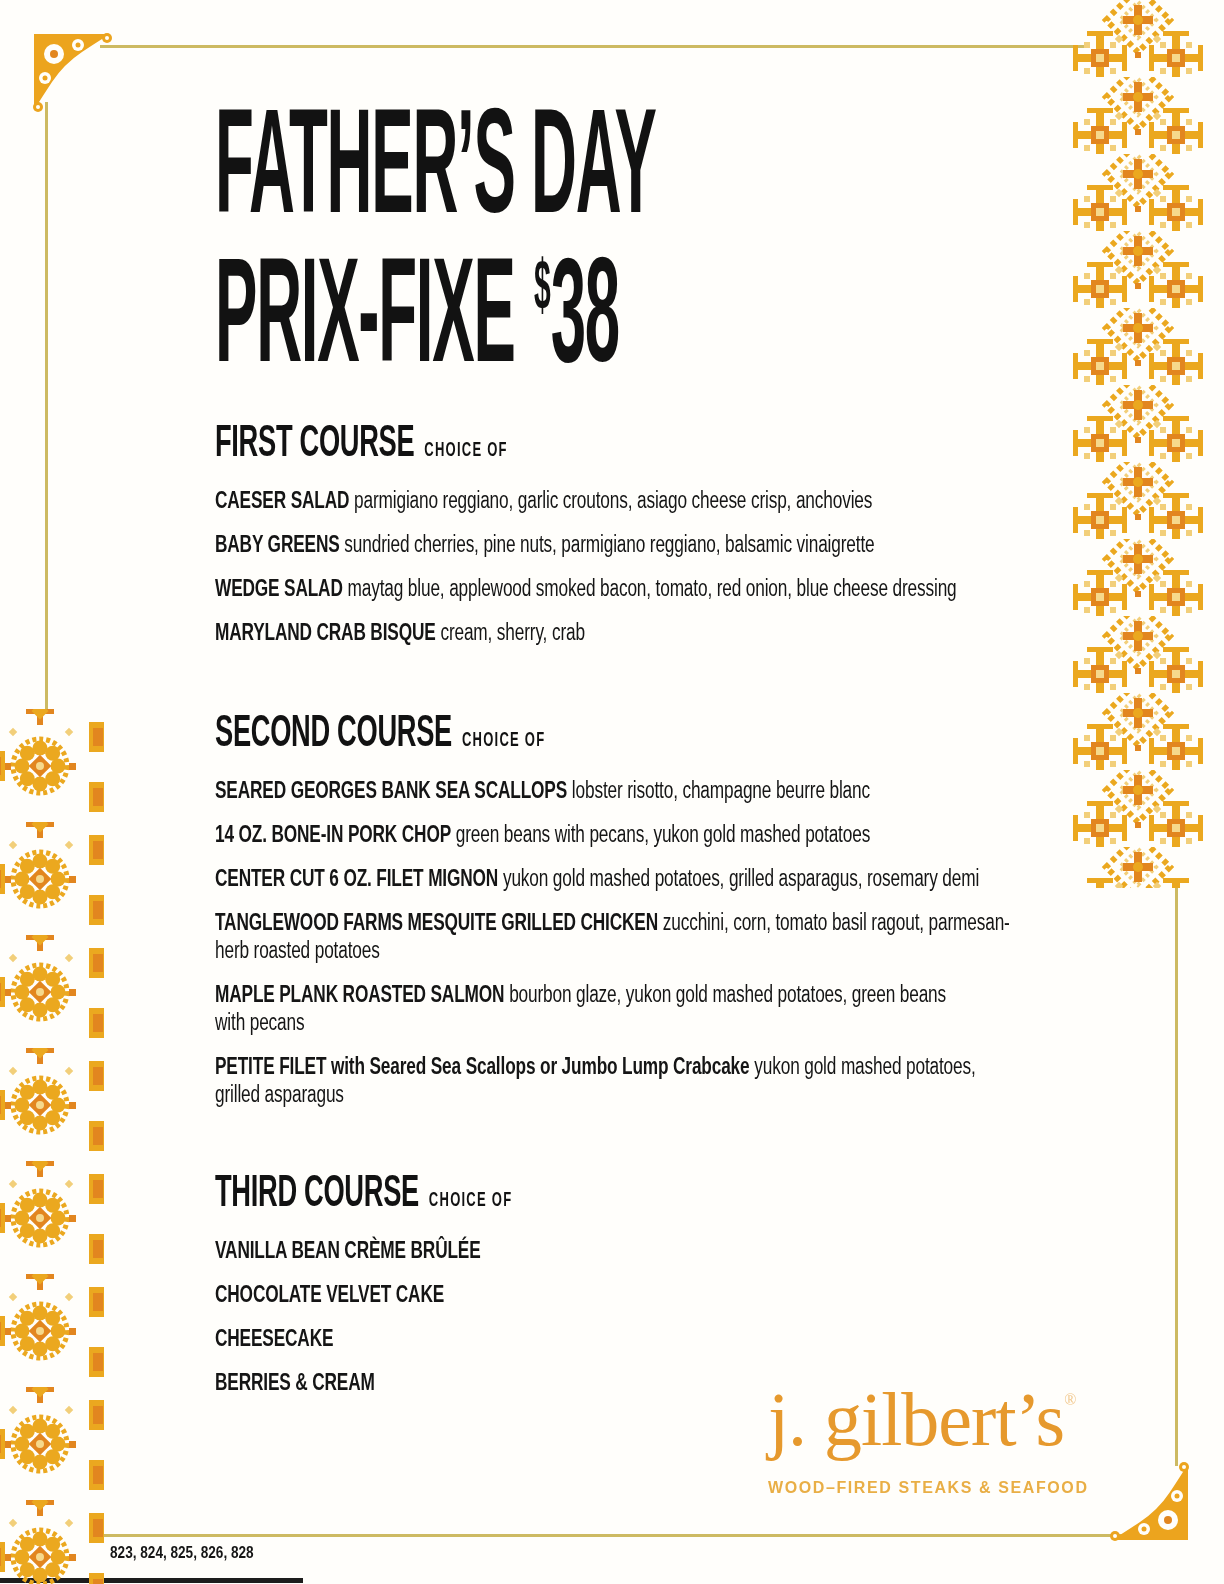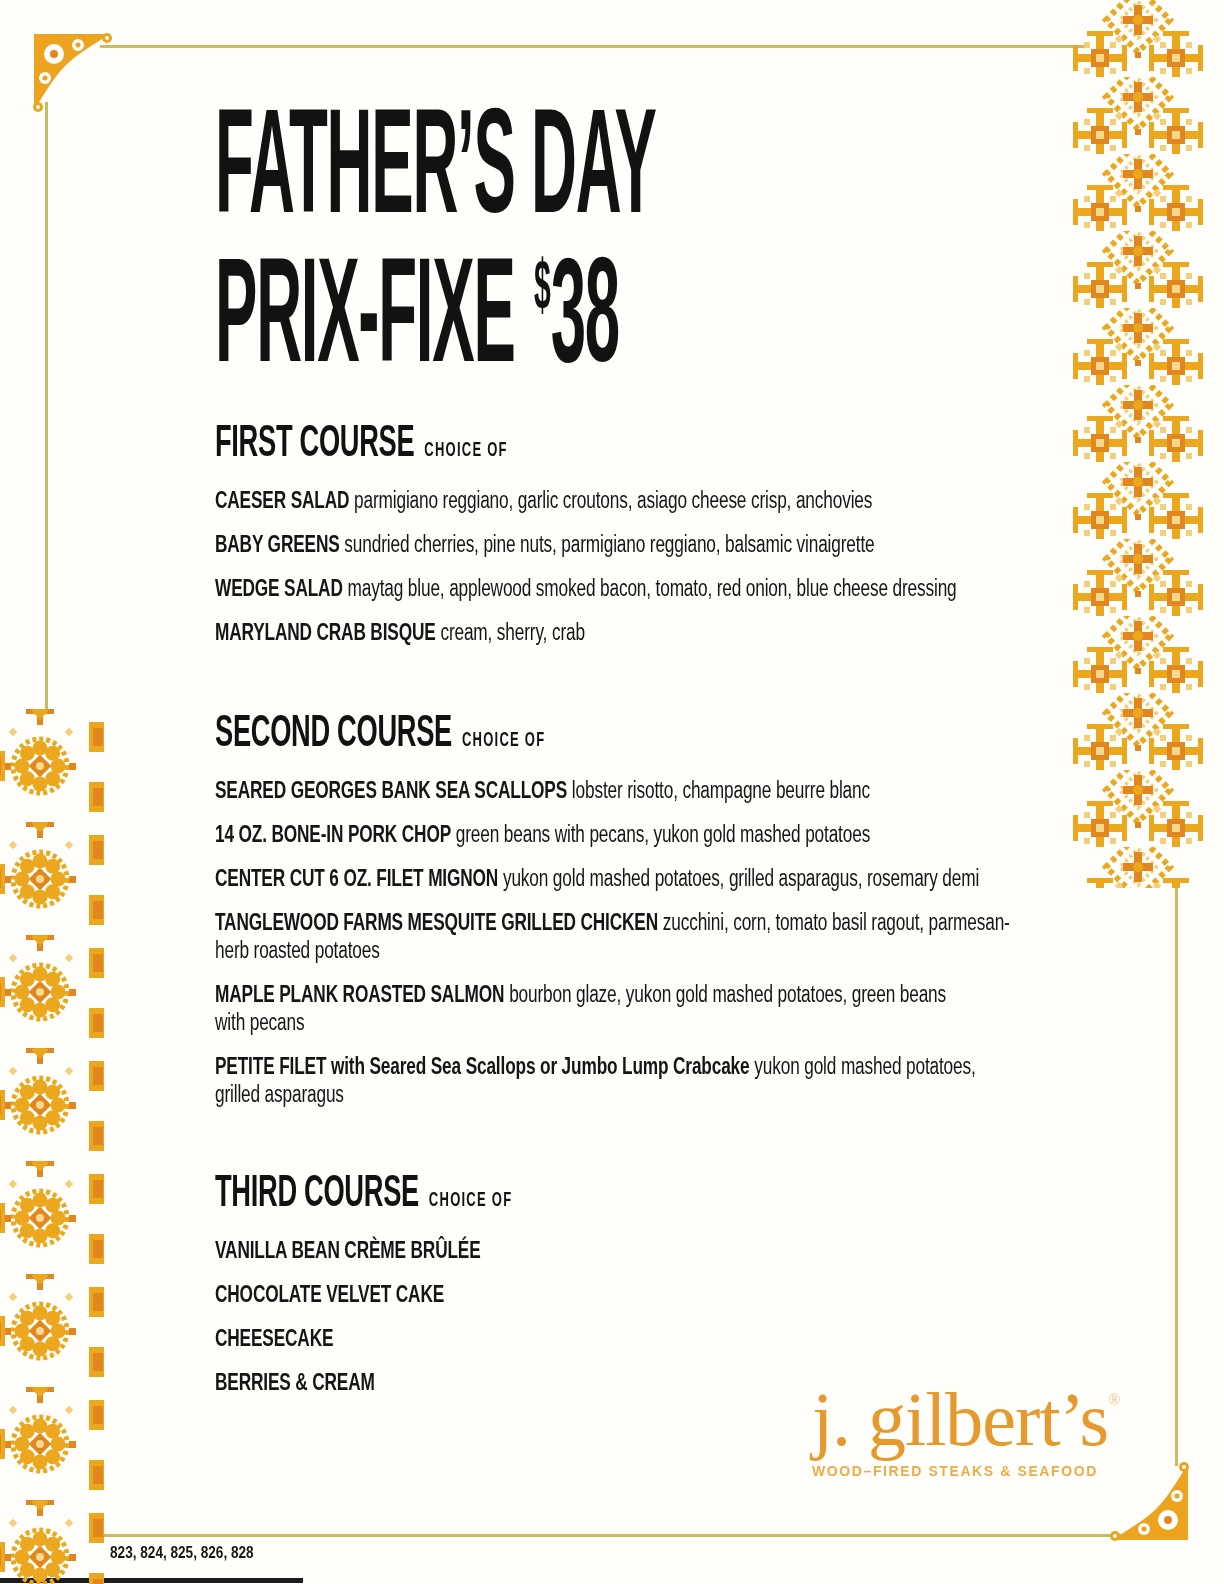--- a/index.html
+++ b/index.html
@@ -52,28 +52,28 @@
   .items{margin-top:12px;}
   .item{
     margin:0 0 16px 0;font-size:23px;line-height:28px;white-space:nowrap;
     transform:scaleX(0.75);transform-origin:0 0;width:1120px;
   }
   .item-name{font-weight:700;letter-spacing:-0.2px;}
   .item-desc{font-weight:400;letter-spacing:-0.2px;}
   .item-desc2{display:block;font-weight:400;letter-spacing:-0.2px;}
 
   
-  .logo{position:absolute;left:812px;top:1360px;width:330px;}
+  .logo{position:absolute;left:768px;top:1360px;width:330px;}
   .logo-name{
     font-family:"Liberation Serif", serif;font-size:76px;line-height:80px;
     color:#e6992d;letter-spacing:-1px;white-space:nowrap;
   }
   .logo-reg{font-size:16px;vertical-align:40px;opacity:.55;letter-spacing:0;}
   .logo-tagline{
-    margin-top:4px;font-size:14px;font-weight:700;letter-spacing:1.6px;
+    margin-top:20px;font-size:16px;font-weight:700;letter-spacing:1.6px;
     color:#e9ae45;white-space:nowrap;
   }
 
   
   .footer-codes{
     position:absolute;left:110px;top:1543px;
     font-size:17px;font-weight:700;white-space:nowrap;
     transform:scaleX(0.8);transform-origin:0 0;color:#161616;
   }
 </style>

